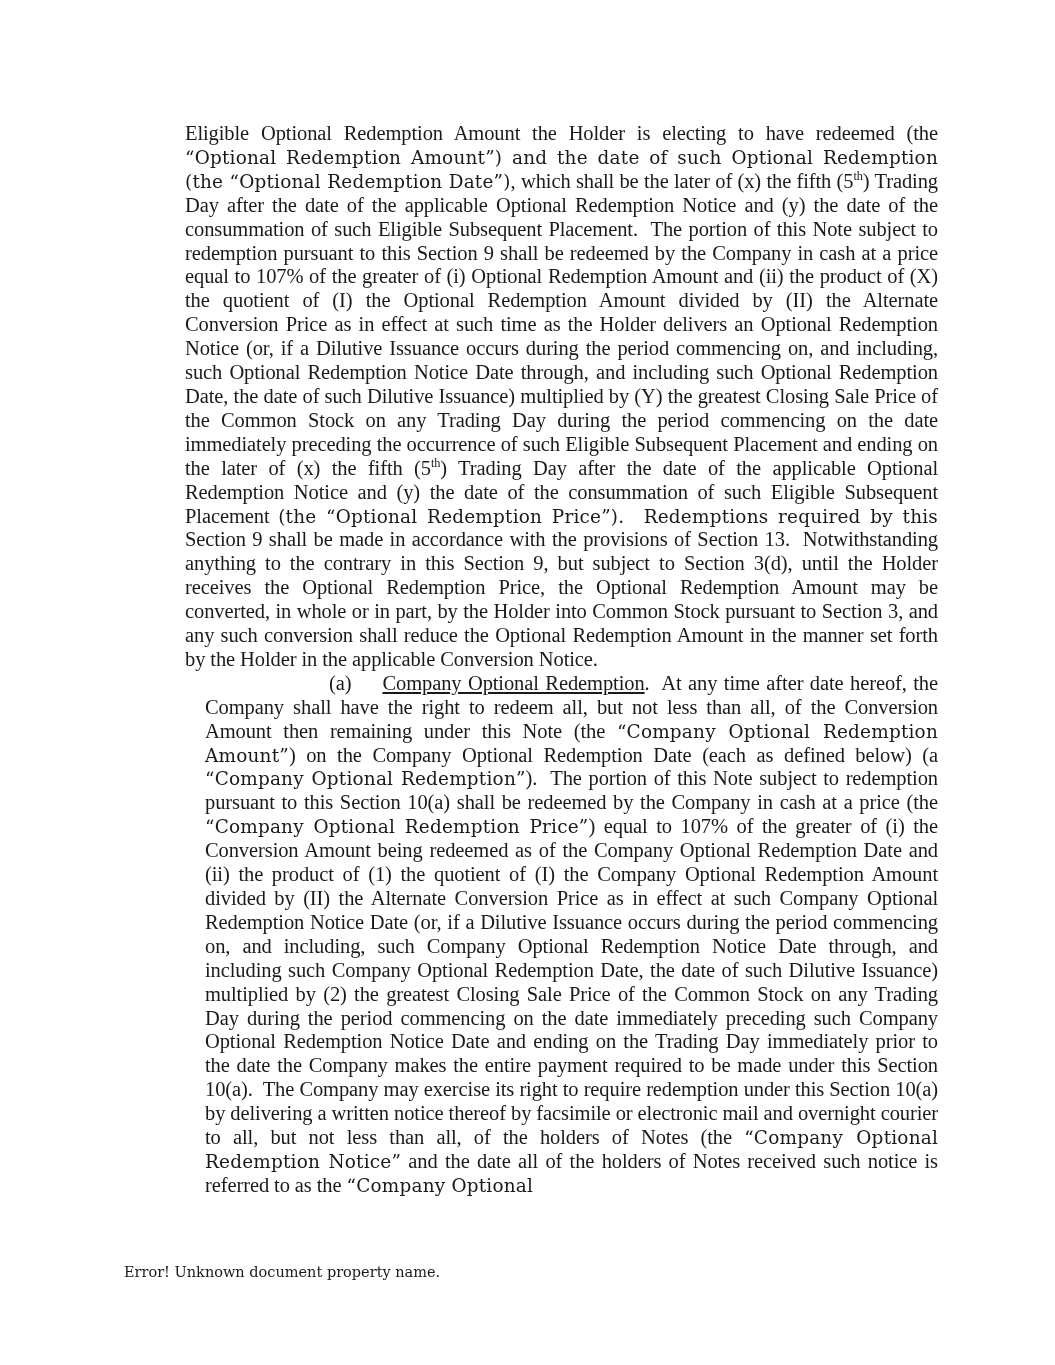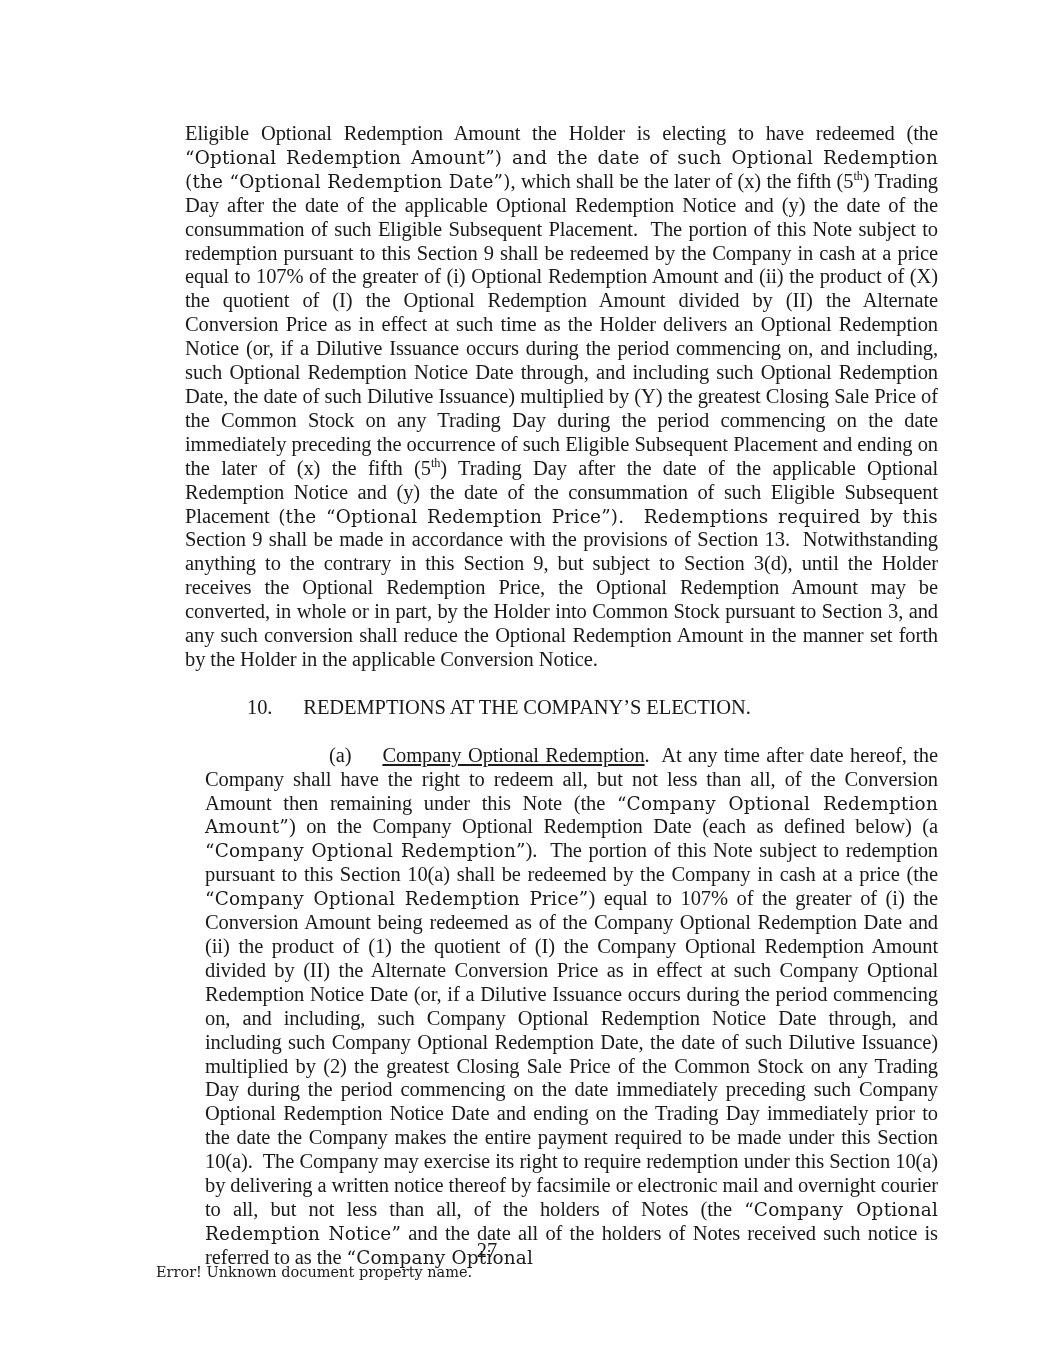--- a/index.html
+++ b/index.html
@@ -66,27 +66,24 @@
     font-size: 20.5px;
     line-height: 24px;
   }
   .footer-note {
     position: absolute;
     top: 1263px;
     left: 124px;
     font-family: "DejaVu Serif", serif;
     font-size: 14.5px;
     line-height: 18px;
-    margin-left: 32px;
   }
 </style>
 </head>
 <body>
 
 <div class="page">
   <div class="content">
       <p><span>Eligible Optional Redemption Amount the Holder is electing to have redeemed (the </span><span class="alt">“Optional Redemption Amount”) and the date of such Optional Redemption (the “Optional Redemption Date”)</span><span>, which shall be the later of (x) the fifth (5</span><sup>th</sup><span>) Trading Day after the date of the applicable Optional Redemption Notice and (y) the date of the consummation of such Eligible Subsequent Placement.  The portion of this Note subject to redemption pursuant to this Section 9 shall be redeemed by the Company in cash at a price equal to 107% of the greater of (i) Optional Redemption Amount and (ii) the product of (X) the quotient of (I) the Optional Redemption Amount divided by (II) the Alternate Conversion Price as in effect at such time as the Holder delivers an Optional Redemption Notice (or, if a Dilutive Issuance occurs during the period commencing on, and including, such Optional Redemption Notice Date through, and including such Optional Redemption Date, the date of such Dilutive Issuance) multiplied by (Y) the greatest Closing Sale Price of the Common Stock on any Trading Day during the period commencing on the date immediately preceding the occurrence of such Eligible Subsequent Placement and ending on the later of (x) the fifth (5</span><sup>th</sup><span>) Trading Day after the date of the applicable Optional Redemption Notice and (y) the date of the consummation of such Eligible Subsequent Placement </span><span class="alt">(the “Optional Redemption Price”).  Redemptions required by this </span><span>Section 9 shall be made in accordance with the provisions of Section 13.  Notwithstanding anything to the contrary in this Section 9, but subject to Section 3(d), until the Holder receives the Optional Redemption Price, the Optional Redemption Amount may be converted, in whole or in part, by the Holder into Common Stock pursuant to Section 3, and any such conversion shall reduce the Optional Redemption Amount in the manner set forth by the Holder in the applicable Conversion Notice.</span></p>
-      <p class="heading"><span>10.</span><span class="tab"></span><span>REDEMPTIONS AT THE COMPANY’S ELECTION.</span></p>
       <p class="indented"><span>(a)</span><span class="tab"></span><span class="u">Company Optional Redemption</span><span>.  At any time after date hereof, the Company shall have the right to redeem all, but not less than all, of the Conversion Amount then remaining under this Note (the </span><span class="alt">“Company Optional Redemption Amount”</span><span>) on the Company Optional Redemption Date (each as defined below) (a </span><span class="alt">“Company Optional Redemption”</span><span>).  The portion of this Note subject to redemption pursuant to this Section 10(a) shall be redeemed by the Company in cash at a price (the </span><span class="alt">“Company Optional Redemption Price”</span><span>) equal to 107% of the greater of (i) the Conversion Amount being redeemed as of the Company Optional Redemption Date and (ii) the product of (1) the quotient of (I) the Company Optional Redemption Amount divided by (II) the Alternate Conversion Price as in effect at such Company Optional Redemption Notice Date (or, if a Dilutive Issuance occurs during the period commencing on, and including, such Company Optional Redemption Notice Date through, and including such Company Optional Redemption Date, the date of such Dilutive Issuance) multiplied by (2) the greatest Closing Sale Price of the Common Stock on any Trading Day during the period commencing on the date immediately preceding such Company Optional Redemption Notice Date and ending on the Trading Day immediately prior to the date the Company makes the entire payment required to be made under this Section 10(a).  The Company may exercise its right to require redemption under this Section 10(a) by delivering a written notice thereof by facsimile or electronic mail and overnight courier to all, but not less than all, of the holders of Notes (the </span><span class="alt">“Company Optional Redemption Notice”</span><span> and the date all of the holders of Notes received such notice is referred to as the </span><span class="alt">“Company Optional</span></p>
     </div>
-  <div class="page-number">27</div>
   <div class="footer-note">Error! Unknown document property name.</div>
 </div>
 
 </body></html>

